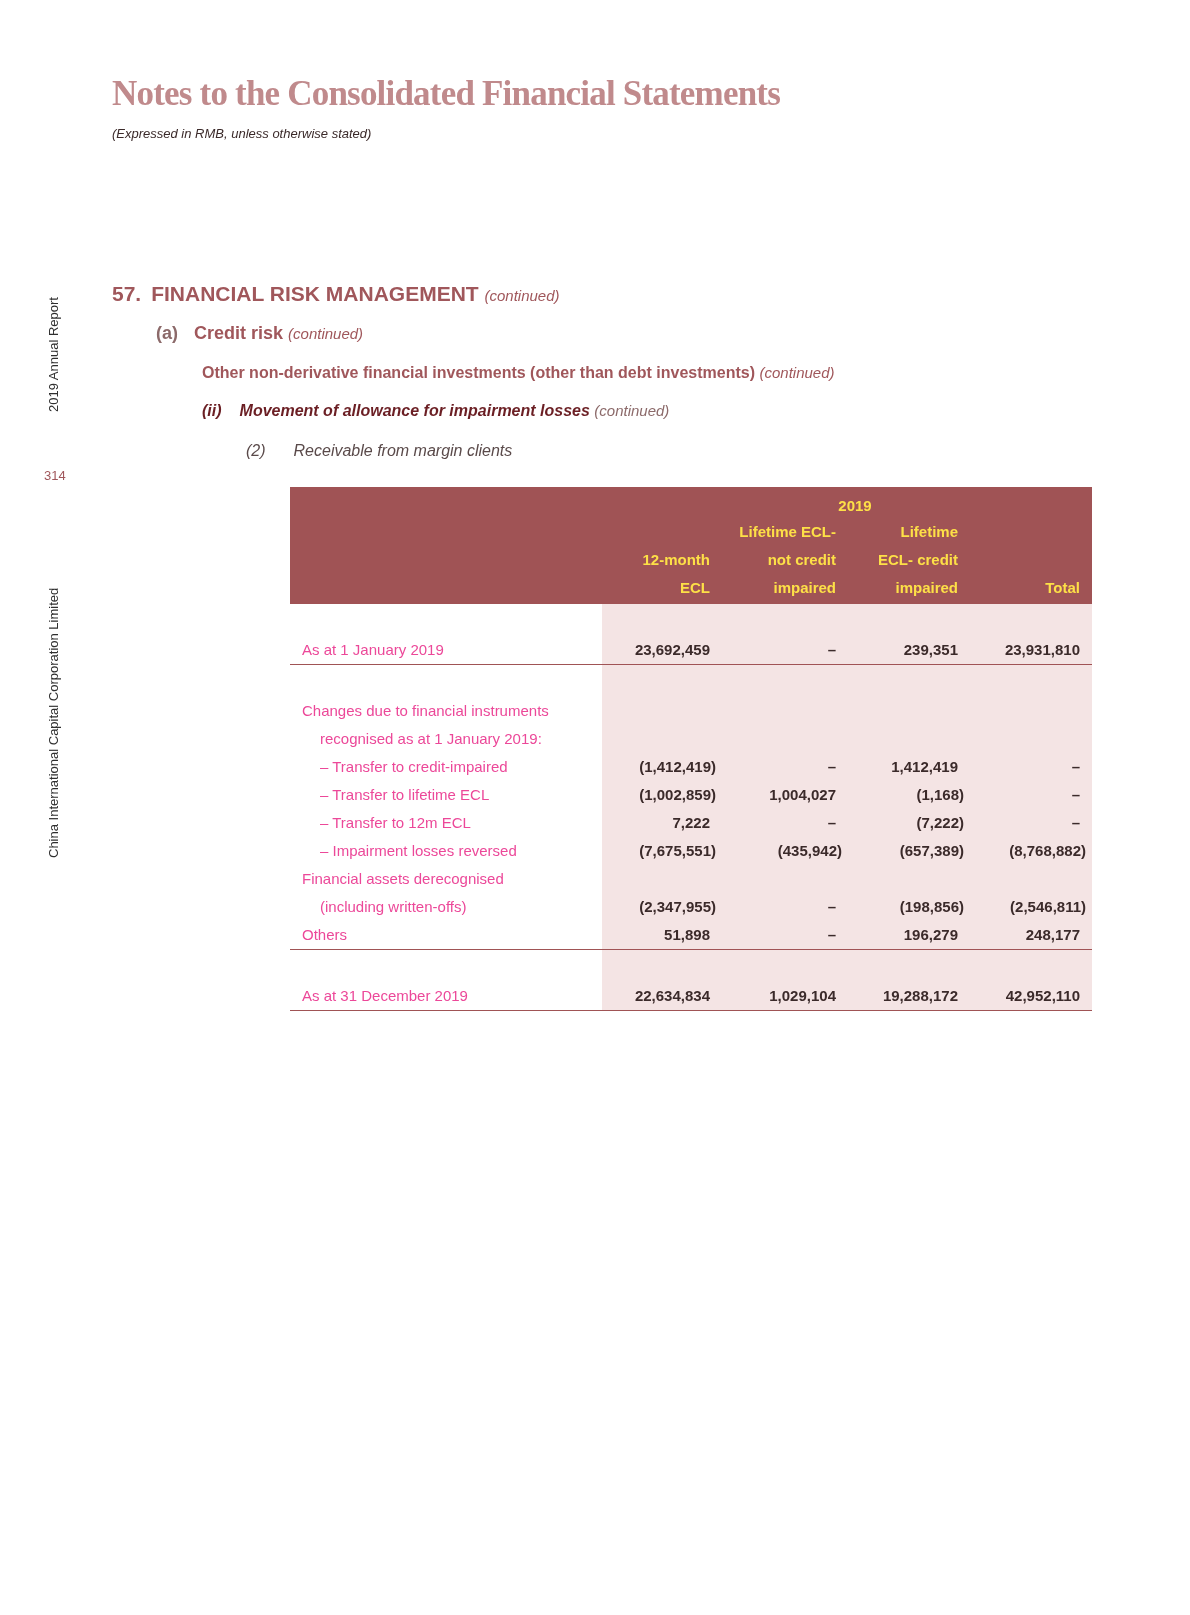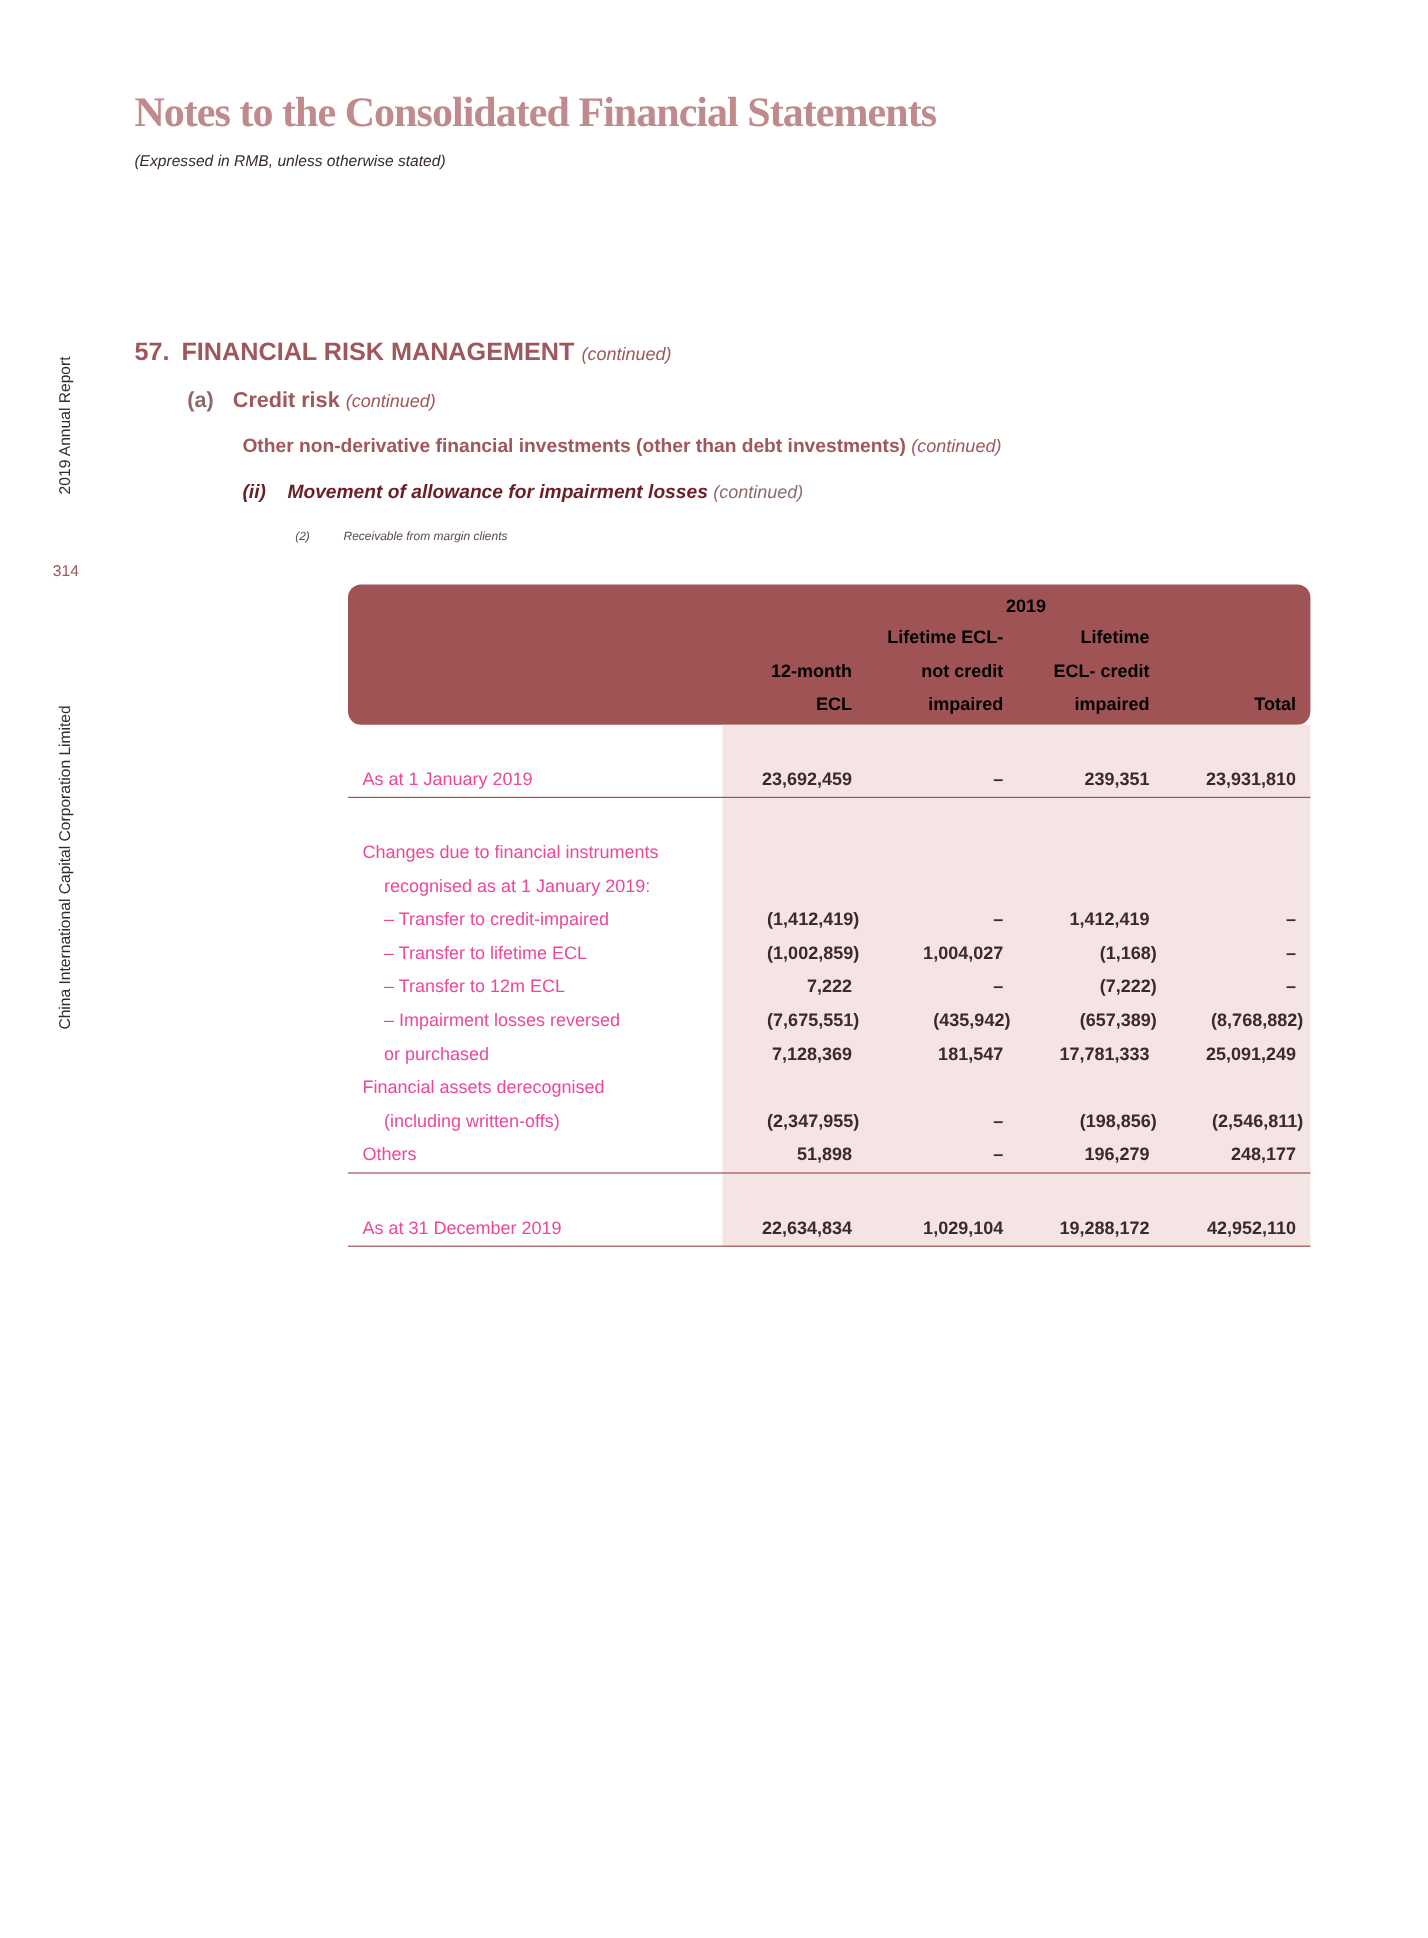--- a/index.html
+++ b/index.html
@@ -15,25 +15,25 @@
                   transform: rotate(-90deg); font-size: 13px; color: #2e2e2e; white-space: nowrap; }
   .h1 { position: absolute; left: 112px; top: 282px; font-size: 21px; font-weight: bold; color: #a0575b; }
   .h1 .num { margin-right: 10px; }
   .cont { font-weight: normal; font-style: italic; font-size: 15px; color: #a0575b; }
   .h2 { position: absolute; left: 156px; top: 323px; font-size: 18px; font-weight: bold; color: #a0575b; }
   .h2 .lbl { color: #8c6a6a; margin-right: 16px; }
   .h3 { position: absolute; left: 202px; top: 364px; font-size: 16px; font-weight: bold; color: #a0575b; }
   .h4 { position: absolute; left: 202px; top: 402px; font-size: 16px; font-weight: bold; font-style: italic; color: #6b1f24; }
   .h4 .lbl { margin-right: 18px; }
   .h4 .cont { color: #8c6a6a; }
-  .h5 { position: absolute; left: 246px; top: 442px; font-size: 10px; font-style: italic; color: #5a4a4a; }
+  .h5 { position: absolute; left: 246px; top: 442px; font-size: 16px; font-style: italic; color: #5a4a4a; }
   .h5 .lbl { margin-right: 28px; }
 
   .table-wrap { position: absolute; left: 290px; top: 487px; width: 802px; }
-  .thead { background: #a05355; color: #000000; height: 117px; position: relative; font-weight: bold; font-size: 15px; border-radius: 11px; }
+  .thead { background: #a05355; color: #fde047; height: 117px; position: relative; font-weight: bold; font-size: 15px; }
   .thead .year { position: absolute; top: 10px; left: 530px; width: 70px; text-align: center; }
   .thead .col { position: absolute; text-align: right; line-height: 28px; bottom: 2px; }
   .body-area { position: relative; }
   .shade { position: absolute; left: 312px; top: 0; right: 0; bottom: 0; background: #f4e4e4; }
   .row { position: relative; height: 28px; line-height: 28px; font-size: 15px; }
   .row .lbl { position: absolute; left: 12px; color: #ec4899; }
   .row .lbl.ind { left: 30px; }
   .row .v { position: absolute; text-align: left; font-weight: bold; color: #3b2a2a; }
   .c1 { right: 382px; }  .c2 { right: 256px; }  .c3 { right: 134px; }  .c4 { right: 12px; }
   .c1.neg { right: 376px; } .c2.neg { right: 250px; } .c3.neg { right: 128px; } .c4.neg { right: 6px; }
@@ -134,27 +134,20 @@
       <span class="v c4">–</span>
     </div>
     <div class="row">
       <span class="lbl ind">– Impairment losses reversed</span>
       <span class="v c1 neg">(7,675,551)</span>
       <span class="v c2 neg">(435,942)</span>
       <span class="v c3 neg">(657,389)</span>
       <span class="v c4 neg">(8,768,882)</span>
     </div>
 
-    <div class="row">
-      <span class="lbl ind">or purchased</span>
-      <span class="v c1">7,128,369</span>
-      <span class="v c2">181,547</span>
-      <span class="v c3">17,781,333</span>
-      <span class="v c4">25,091,249</span>
-    </div>
 
     <div class="row">
       <span class="lbl">Financial assets derecognised</span>
     </div>
     <div class="row">
       <span class="lbl ind">(including written-offs)</span>
       <span class="v c1 neg">(2,347,955)</span>
       <span class="v c2">–</span>
       <span class="v c3 neg">(198,856)</span>
       <span class="v c4 neg">(2,546,811)</span>

